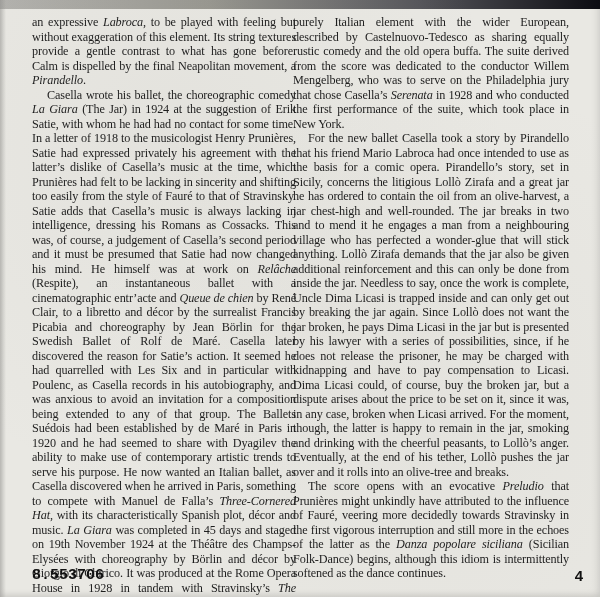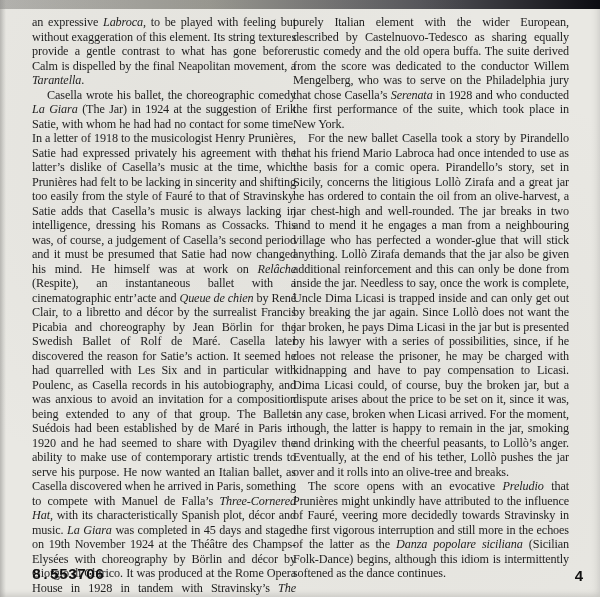--- a/index.html
+++ b/index.html
@@ -72,21 +72,21 @@
 </style>
 </head>
 <body>
 
 <div class="page">
   <div class="scan-edge-top"></div>
   <div class="scan-edge-left"></div>
   <div class="paper-texture"></div>
 
   <div class="col col-left">
-    <p class="para">an expressive <i>Labroca</i>, to be played with feeling but without exaggeration of this element. Its string textures provide a gentle contrast to what has gone before. Calm is dispelled by the final Neapolitan movement, a <i>Tarantella</i>.</p>
+    <p class="para">an expressive <i>Labroca</i>, to be played with feeling but without exaggeration of this element. Its string textures provide a gentle contrast to what has gone before. Calm is dispelled by the final Neapolitan movement, a <i>Pirandello</i>.</p>
     <p class="para indent">Casella wrote his ballet, the choreographic comedy <i>La Giara</i> (The Jar) in 1924 at the suggestion of Erik Satie, with whom he had had no contact for some time. In a letter of 1918 to the musicologist Henry Prunières, Satie had expressed privately his agreement with the latter’s dislike of Casella’s music at the time, which Prunières had felt to be lacking in sincerity and shifting too easily from the style of Fauré to that of Stravinsky. Satie adds that Casella’s music is always lacking in intelligence, dressing his Romans as Cossacks. This was, of course, a judgement of Casella’s second period and it must be presumed that Satie had now changed his mind. He himself was at work on <i>Relâche</i> (Respite), an instantaneous ballet with a cinematographic entr’acte and <i>Queue de chien</i> by René Clair, to a libretto and décor by the surrealist Francis Picabia and choreography by Jean Börlin for the Swedish Ballet of Rolf de Maré. Casella later discovered the reason for Satie’s action. It seemed he had quarrelled with Les Six and in particular with Poulenc, as Casella records in his autobiography, and was anxious to avoid an invitation for a composition being extended to any of that group. The Ballets Suédois had been established by de Maré in Paris in 1920 and he had seemed to share with Dyagilev the ability to make use of contemporary artistic trends to serve his purpose. He now wanted an Italian ballet, as Casella discovered when he arrived in Paris, something to compete with Manuel de Falla’s <i>Three-Cornered Hat</i>, with its characteristically Spanish plot, décor and music. <i>La Giara</i> was completed in 45 days and staged on 19th November 1924 at the Théâtre des Champs-Elysées with choreography by Börlin and décor by Giorgio di Chirico. It was produced at the Rome Opera House in 1928 in tandem with Stravinsky’s <i>The Nightingale</i>, the latter being coldly received. The score makes use of popular Sicilian tunes and combines the</p>
   </div>
 
   <div class="col col-right">
     <p class="para">purely Italian element with the wider European, described by Castelnuovo-Tedesco as sharing equally rustic comedy and the old opera buffa. The suite derived from the score was dedicated to the conductor Willem Mengelberg, who was to serve on the Philadelphia jury that chose Casella’s <i>Serenata</i> in 1928 and who conducted the first performance of the suite, which took place in New York.</p>
     <p class="para indent">For the new ballet Casella took a story by Pirandello that his friend Mario Labroca had once intended to use as the basis for a comic opera. Pirandello’s story, set in Sicily, concerns the litigious Lollò Zirafa and a great jar he has ordered to contain the oil from an olive-harvest, a jar chest-high and well-rounded. The jar breaks in two and to mend it he engages a man from a neighbouring village who has perfected a wonder-glue that will stick anything. Lollò Zirafa demands that the jar also be given additional reinforcement and this can only be done from inside the jar. Needless to say, once the work is complete, Uncle Dima Licasi is trapped inside and can only get out by breaking the jar again. Since Lollò does not want the jar broken, he pays Dima Licasi in the jar but is presented by his lawyer with a series of possibilities, since, if he does not release the prisoner, he may be charged with kidnapping and have to pay compensation to Licasi. Dima Licasi could, of course, buy the broken jar, but a dispute arises about the price to be set on it, since it was, in any case, broken when Licasi arrived. For the moment, though, the latter is happy to remain in the jar, smoking and drinking with the cheerful peasants, to Lollò’s anger. Eventually, at the end of his tether, Lollò pushes the jar over and it rolls into an olive-tree and breaks.</p>
     <p class="para indent">The score opens with an evocative <i>Preludio</i> that Prunières might unkindly have attributed to the influence of Fauré, veering more decidedly towards Stravinsky in the first vigorous interruption and still more in the echoes of the latter as the <i>Danza popolare siciliana</i> (Sicilian Folk-Dance) begins, although this idiom is intermittently softened as the dance continues.</p>
   </div>
 
   <div class="footer-catalog">8.553706</div>

